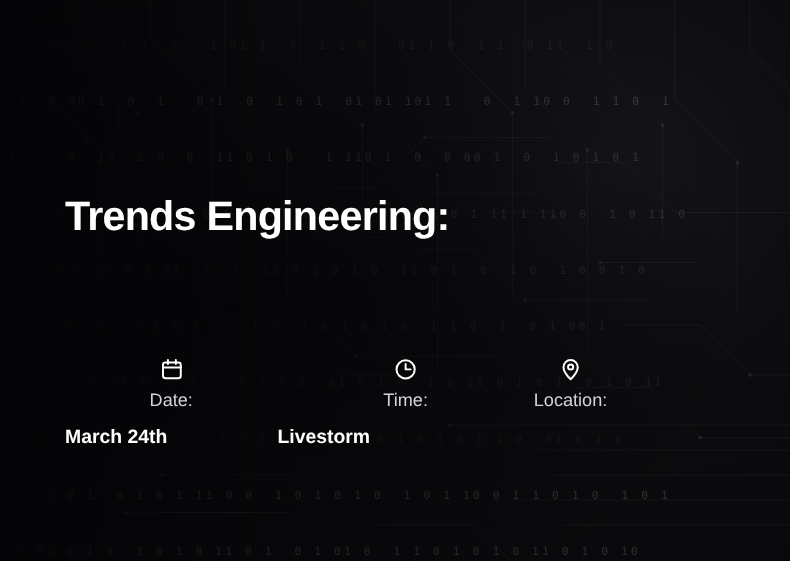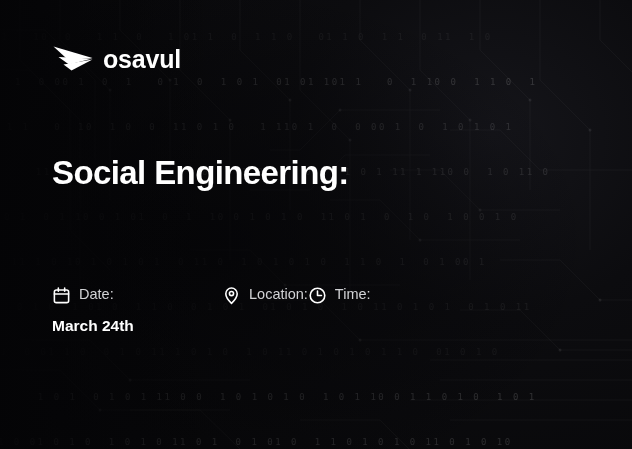--- a/index.html
+++ b/index.html
@@ -90,21 +90,21 @@
     position: absolute;
     left: 52px;
     top: 286px;
     width: 540px;
   }
   .detail-labels, .detail-values {
     display: flex;
     align-items: center;
   }
   .detail-labels { margin-bottom: 12px; }
-  .d-col { display: flex; align-items: flex-start; gap: 8px; }
+  .d-col { display: flex; align-items: center; gap: 8px; flex-direction: column; }
   .d-col.c1 { width: 170px; }
   .d-col.c2 { width: 205px; }
   .d-col.c3 { width: auto; }
   .d-icon { display: block; flex: none; }
   .d-label {
     color: #d2d3d6;
     font-size: 14.5px;
     font-weight: 400;
   }
   .v-col { font-size: 15.5px; font-weight: 700; color: #ffffff; }
@@ -204,67 +204,58 @@
     
     
     
     
   </div>
 
   <div class="vignette"></div>
 
   <div class="content">
 
-    <div class="logo">
-      <svg class="logo-mark" width="42" height="30" viewBox="0 0 42 30" aria-hidden="true">
-        <g fill="#ffffff">
-          <path d="M1.5 2.5 L40.5 14.0 L14.0 14.0 Z"></path>
-          <path d="M6.5 13.0 L40.5 14.6 L17.0 20.5 Z"></path>
-          <path d="M11.5 20.5 L40.5 15.6 L19.5 26.5 Z"></path>
-        </g>
-      </svg>
-      <span class="logo-word">osavul</span>
-    </div>
 
     <div class="headline">
-      <span class="ln">Social Engineering:</span>
+      <span class="ln">Trends Engineering:</span>
     </div>
 
     <div class="details">
 
       <div class="detail-labels">
 
         <div class="d-col c1">
           <svg class="d-icon" width="19" height="19" viewBox="0 0 24 24" fill="none" stroke="#ffffff" stroke-width="2" stroke-linecap="round" stroke-linejoin="round">
             <rect x="3" y="5" width="18" height="16" rx="2.5"></rect>
             <path d="M3 10 H21"></path>
             <path d="M8 2.5 V6.5"></path>
             <path d="M16 2.5 V6.5"></path>
           </svg>
           <span class="d-label">Date:</span>
         </div>
 
+        <div class="d-col c2">
+          <svg class="d-icon" width="19" height="19" viewBox="0 0 24 24" fill="none" stroke="#ffffff" stroke-width="2" stroke-linecap="round" stroke-linejoin="round">
+            <circle cx="12" cy="12" r="9.2"></circle>
+            <path d="M12 6.5 V12 H17"></path>
+          </svg>
+          <span class="d-label">Time:</span>
+        </div>
+
         <div class="d-col c3">
           <svg class="d-icon" width="19" height="19" viewBox="0 0 24 24" fill="none" stroke="#ffffff" stroke-width="2" stroke-linecap="round" stroke-linejoin="round">
             <path d="M12 22s7.2-7.0 7.2-12.2A7.2 7.2 0 0 0 4.8 9.8C4.8 15 12 22 12 22z"></path>
             <circle cx="12" cy="9.6" r="2.6"></circle>
           </svg>
           <span class="d-label">Location:</span>
         </div>
 
-        <div class="d-col c2">
-          <svg class="d-icon" width="19" height="19" viewBox="0 0 24 24" fill="none" stroke="#ffffff" stroke-width="2" stroke-linecap="round" stroke-linejoin="round">
-            <circle cx="12" cy="12" r="9.2"></circle>
-            <path d="M12 6.5 V12 H17"></path>
-          </svg>
-          <span class="d-label">Time:</span>
-        </div>
-
       </div>
 
       <div class="detail-values">
         <span class="v-col c1">March 24th</span>
+        <span class="v-col c3">Livestorm</span>
       </div>
 
     </div>
 
   </div>
 </div>
 
 </body></html>

